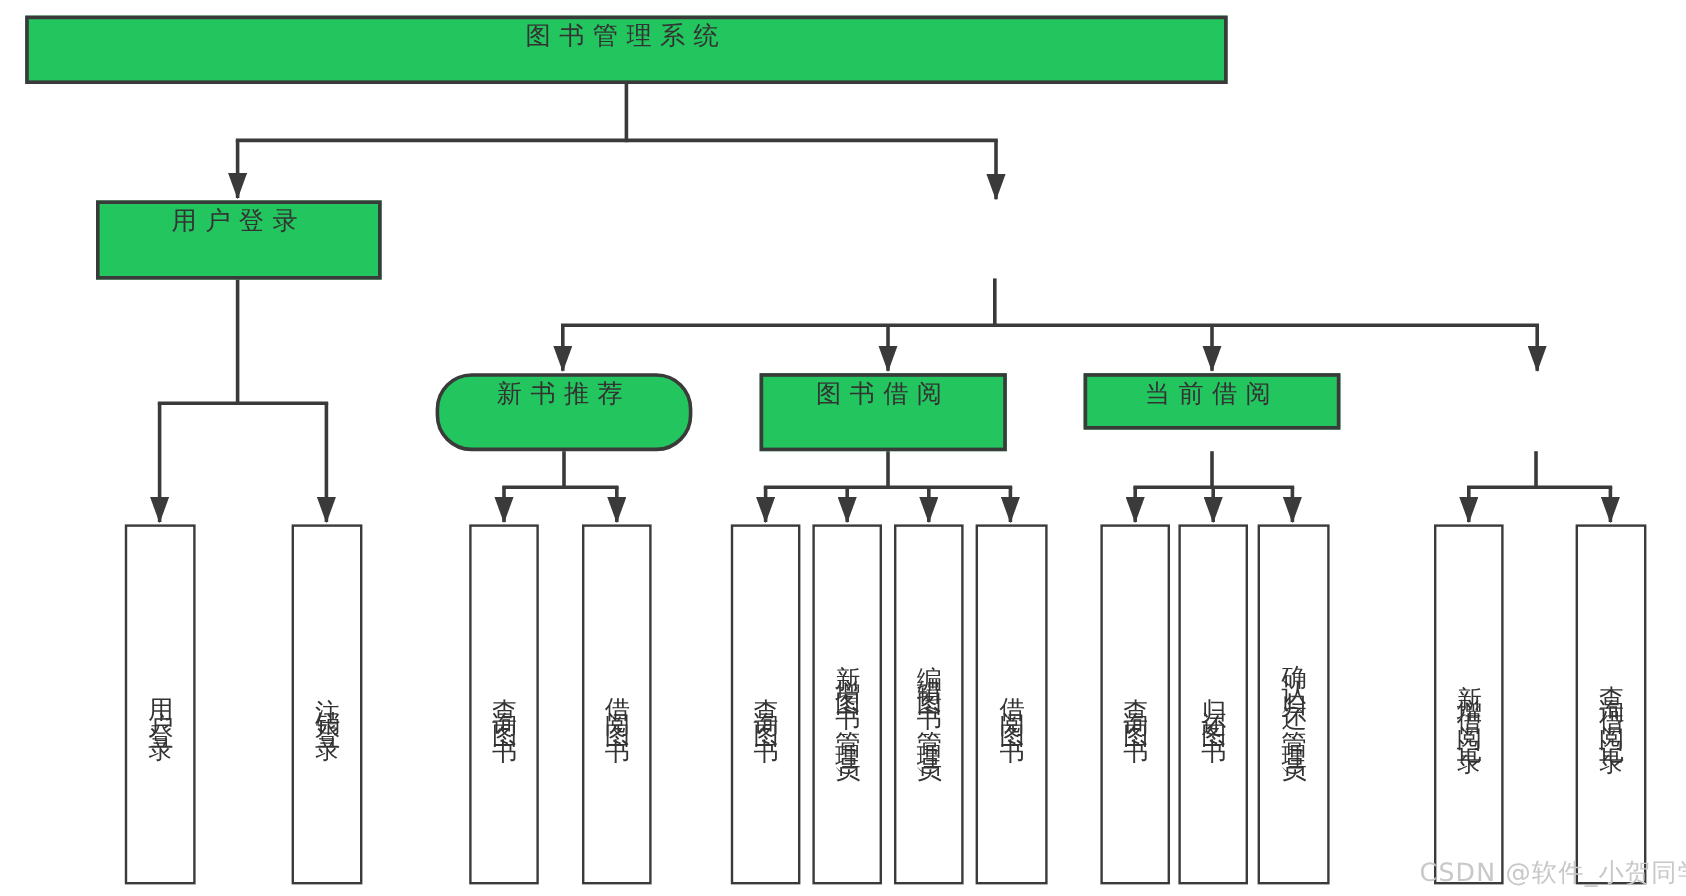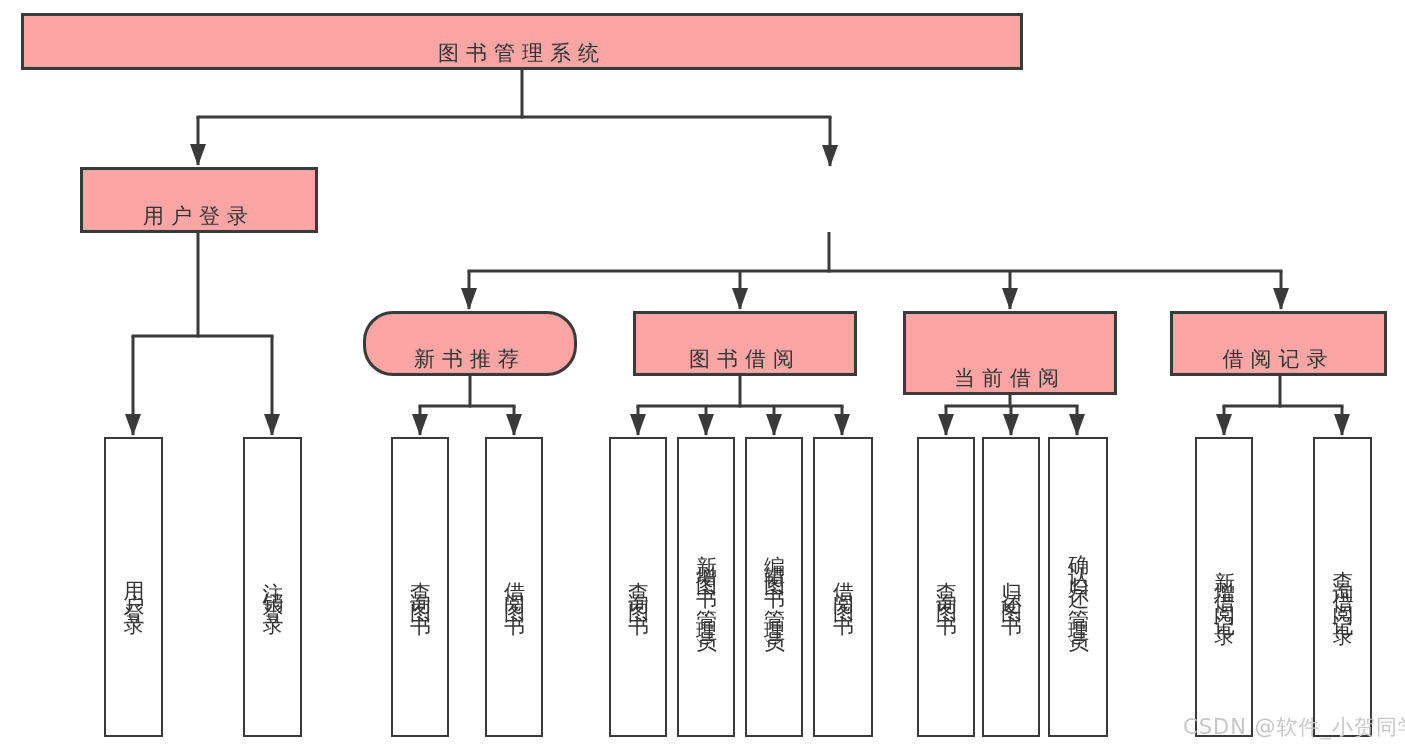--- a/index.html
+++ b/index.html
@@ -23,24 +23,24 @@
     left:0;top:0;
     width:1405px;height:747px;
   }
   .wires line{
     stroke:var(--line);
     stroke-width:3;
   }
   .wires .arw-head{fill:var(--line);}
   .box{
     position:absolute;
-    background:#fca5a5;
+    background:#22c55e;
     border:3px solid var(--line);
     display:flex;
-    align-items:flex-end;
+    align-items:flex-start;
     justify-content:center;
   }
   .box .hlabel{
     font-size:21px;
     letter-spacing:7px;
     white-space:nowrap;
     color:var(--text);
   }
   .leaf{
     position:absolute;
@@ -126,28 +126,25 @@
     <span class="hlabel">图书管理系统</span>
   </div>
 
   <div class="box" style="left:80px;top:167px;width:238px;height:66px;">
     <span class="hlabel">用户登录</span>
   </div>
 
   <div class="box" style="left:363px;top:311px;width:214px;height:65px;border-radius:30px;">
     <span class="hlabel">新书推荐</span>
   </div>
-  <div class="box" style="left:633px;top:311px;width:224px;height:65px;">
+  <div class="box" style="left:633px;top:311px;width:206px;height:65px;">
     <span class="hlabel">图书借阅</span>
   </div>
-  <div class="box" style="left:903px;top:311px;width:214px;height:84px;">
+  <div class="box" style="left:903px;top:311px;width:214px;height:47px;">
     <span class="hlabel">当前借阅</span>
-  </div>
-  <div class="box" style="left:1170px;top:311px;width:217px;height:65px;">
-    <span class="hlabel">借阅记录</span>
   </div>
 
   <div class="leaf" style="left:104px;top:437px;width:59px;height:300px;">
     <span class="vlabel">用户登录</span>
   </div>
   <div class="leaf" style="left:243px;top:437px;width:59px;height:300px;">
     <span class="vlabel">注销登录</span>
   </div>
 
   <div class="leaf" style="left:391px;top:437px;width:58px;height:300px;">

